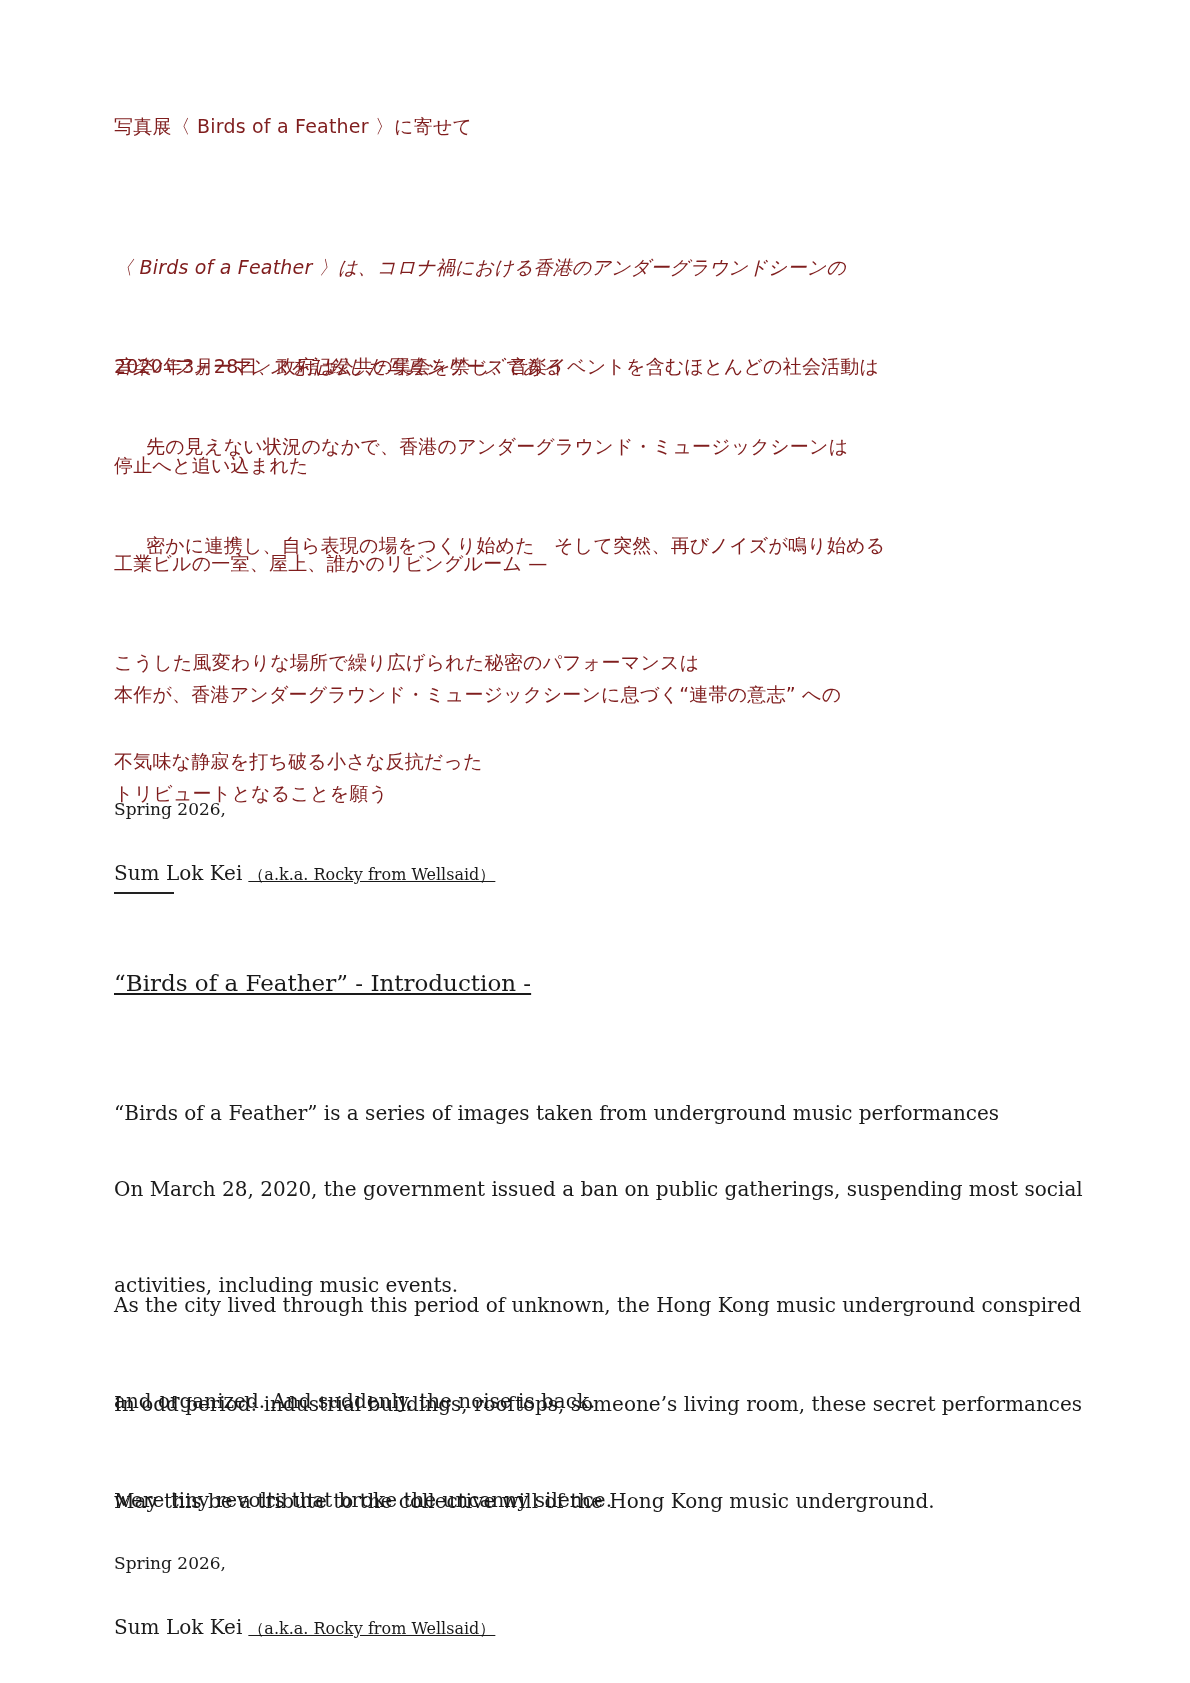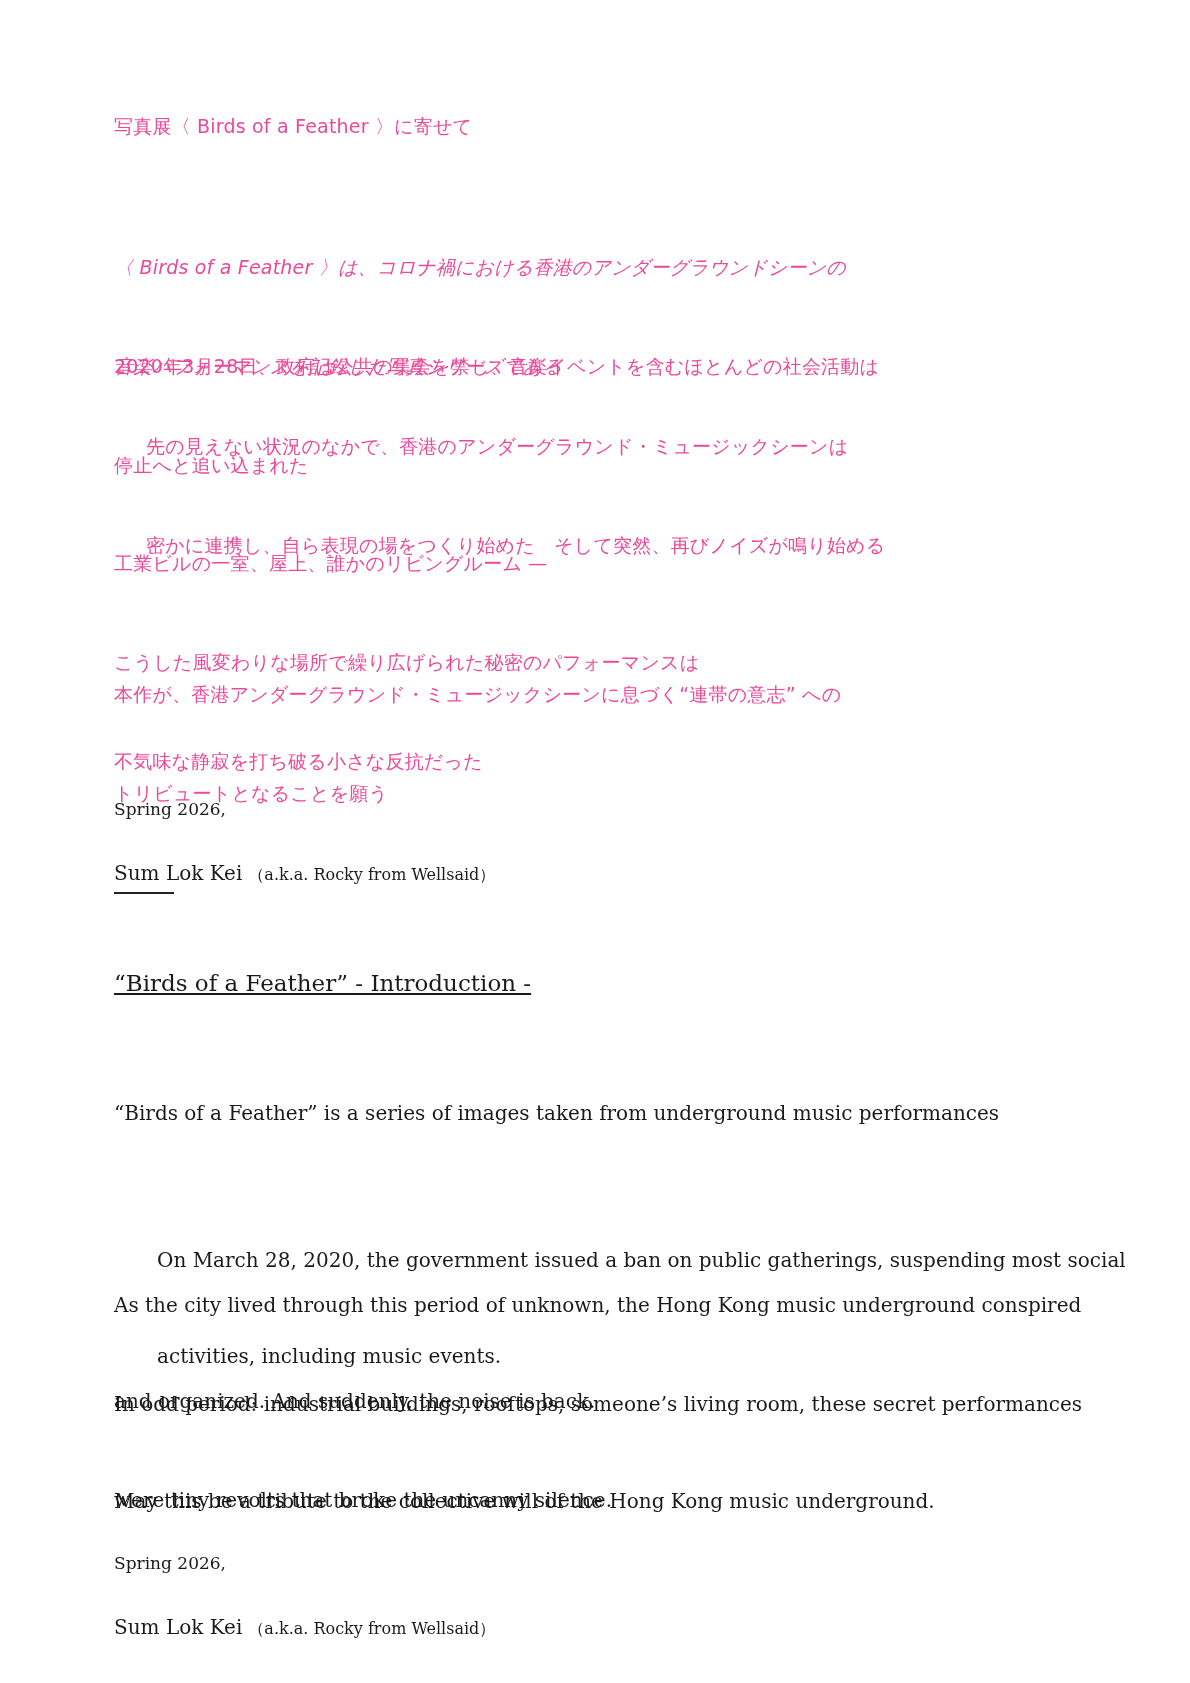--- a/index.html
+++ b/index.html
@@ -17,21 +17,21 @@
     .page {
       position: absolute;
       left: 114px;
       top: 0;
       width: 960px;
     }
     .jp {
       font-family: "DejaVu Sans", "Liberation Sans", sans-serif;
       font-size: 19px;
       line-height: 33px;
-      color: #ec4899;
+      color: #7f1d1d;
       letter-spacing: 0.2px;
     }
     .en {
       font-family: "DejaVu Serif", "Liberation Serif", serif;
       font-size: 20px;
       line-height: 32px;
       color: #1a1a1a;
     }
     .abs { position: absolute; left: 0; white-space: pre; margin: 0; }
     .line { display: block; white-space: pre; }
@@ -41,20 +41,21 @@
       line-height: 26px;
     }
     .sig-name {
       font-family: "DejaVu Serif", "Liberation Serif", serif;
       font-size: 20px;
       line-height: 30px;
     }
     .sig-aka {
       font-size: 16px;
       margin-left: 6px;
+      text-decoration: underline;
     }
     .rule {
       position: absolute;
       left: 0;
       top: 892px;
       width: 60px;
       height: 2px;
       background: #222222;
     }
     .en-heading {
@@ -105,21 +106,21 @@
 
   <div class="rule"></div>
 
   <section>
     <div class="abs en-heading" style="top:966px;text-decoration:underline;">“Birds of a Feather” - Introduction -</div>
 
     <div class="abs en" style="top:1033px;text-align:center;">
       <span class="line">“Birds of a Feather” is a series of images taken from underground music performances</span>
     </div>
 
-    <div class="abs en" style="top:1180px;margin-left:43px;">
+    <div class="abs en" style="top:1109px;">
       <span class="line">On March 28, 2020, the government issued a ban on public gatherings, suspending most social</span>
       <span class="line">activities, including music events.</span>
     </div>
 
     <div class="abs en" style="top:1225px;">
       <span class="line">As the city lived through this period of unknown, the Hong Kong music underground conspired</span>
       <span class="line">and organized. And suddenly, the noise is back.</span>
     </div>
 
     <div class="abs en" style="top:1324px;">

